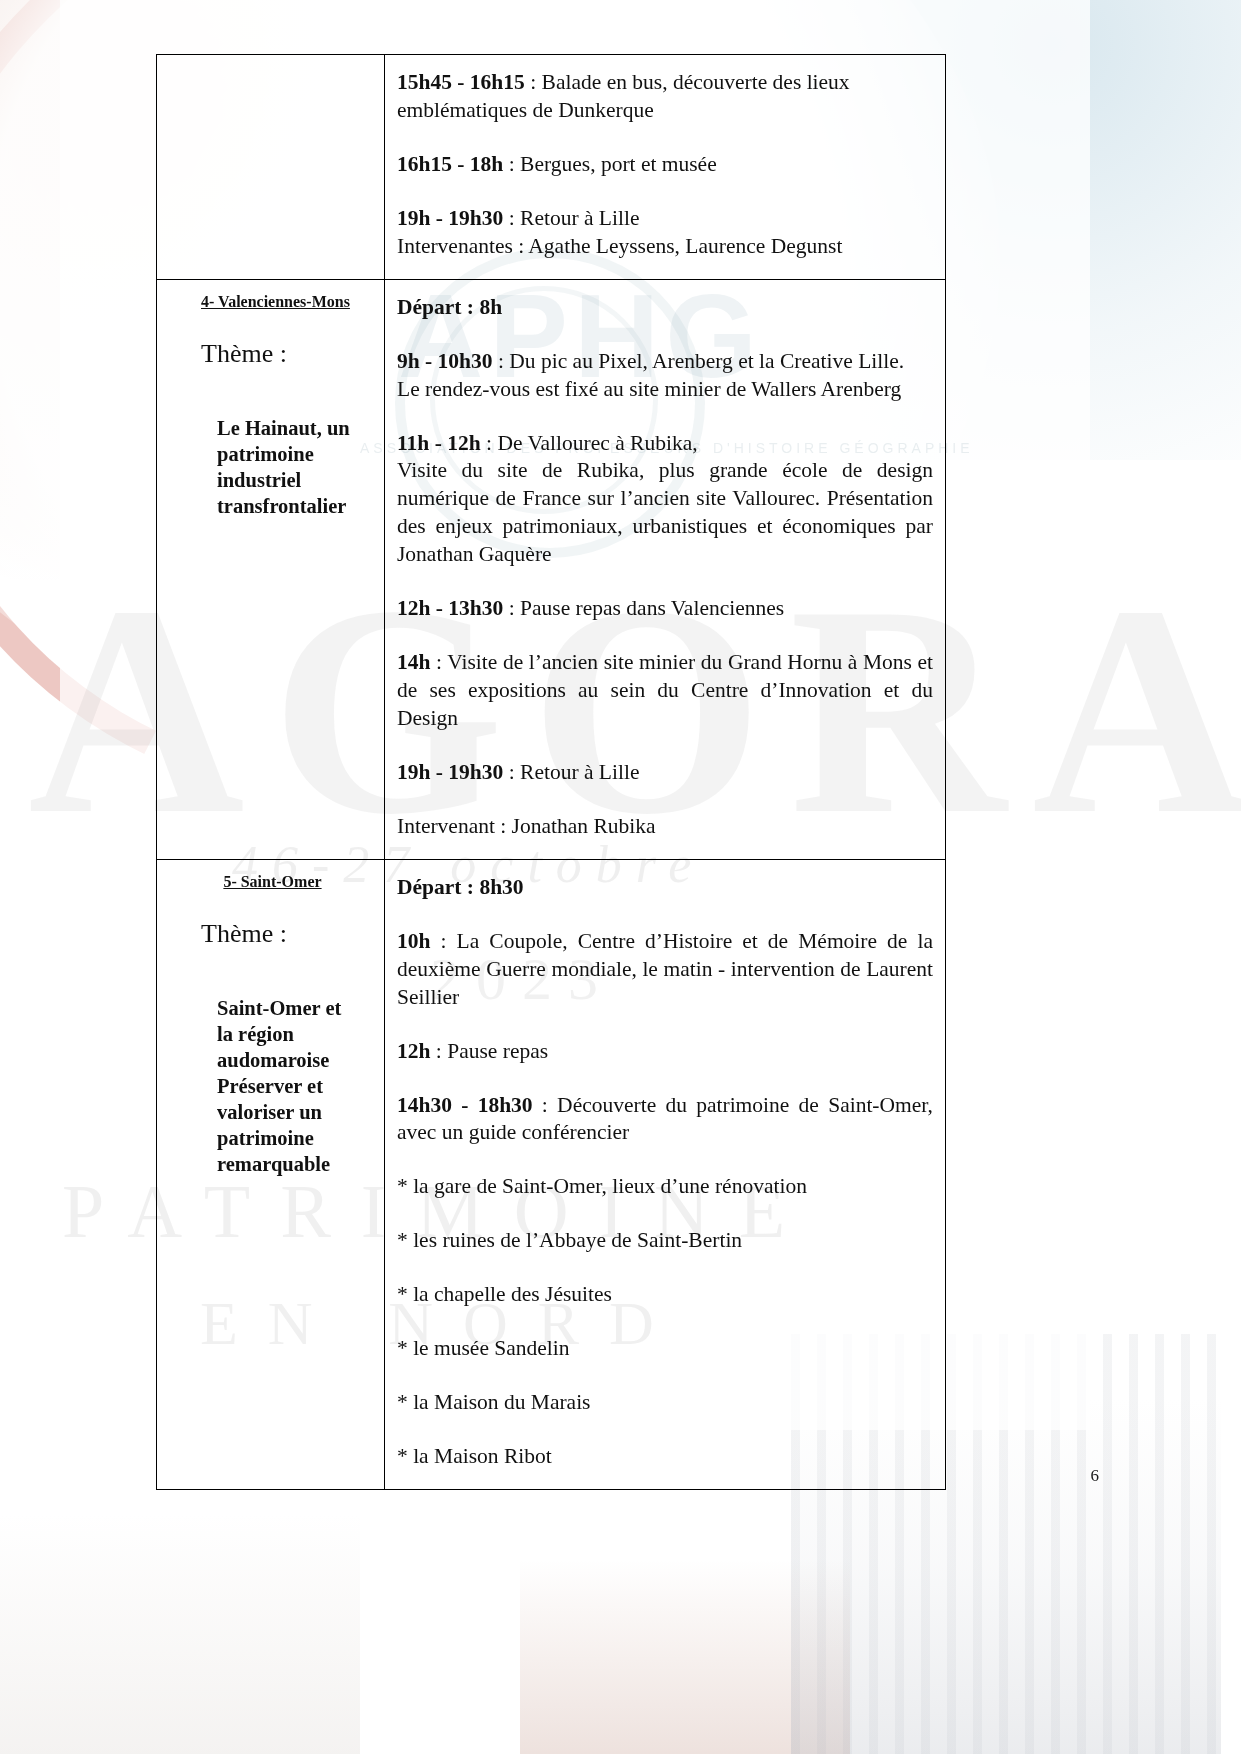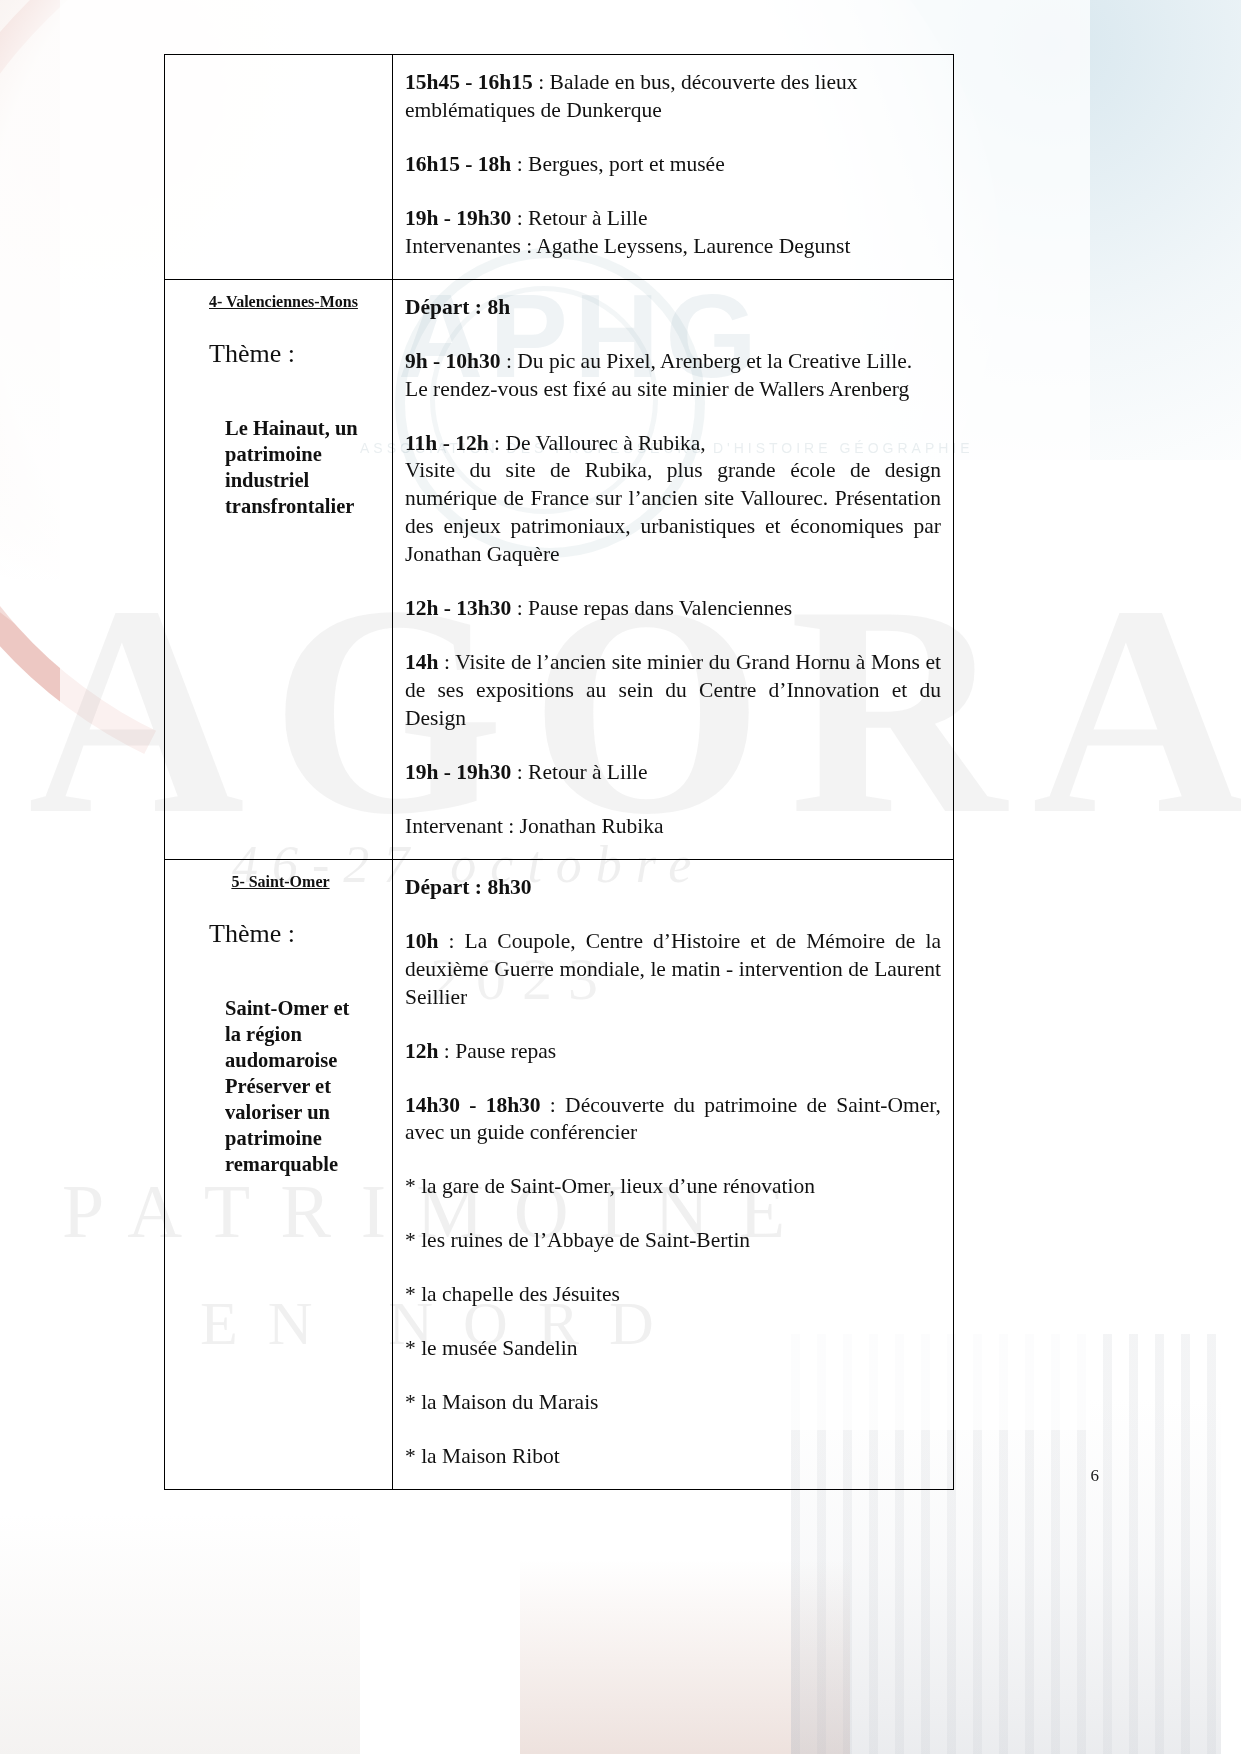--- a/index.html
+++ b/index.html
@@ -144,21 +144,21 @@
     left: 200px; top: 1288px;
     font-size: 62px;
     letter-spacing: 30px;
     color: rgba(125,125,125,0.115);
     font-family: "Liberation Serif", serif;
   }
 
   
   .doc-table {
     position: absolute;
-    left: 164px;
+    left: 156px;
     top: 54px;
     width: 789px;
     border-collapse: collapse;
     table-layout: fixed;
     background: transparent;
     border-radius: 8px;
   }
   .doc-table td {
     border: 1.6px solid #000000;
     vertical-align: top;

